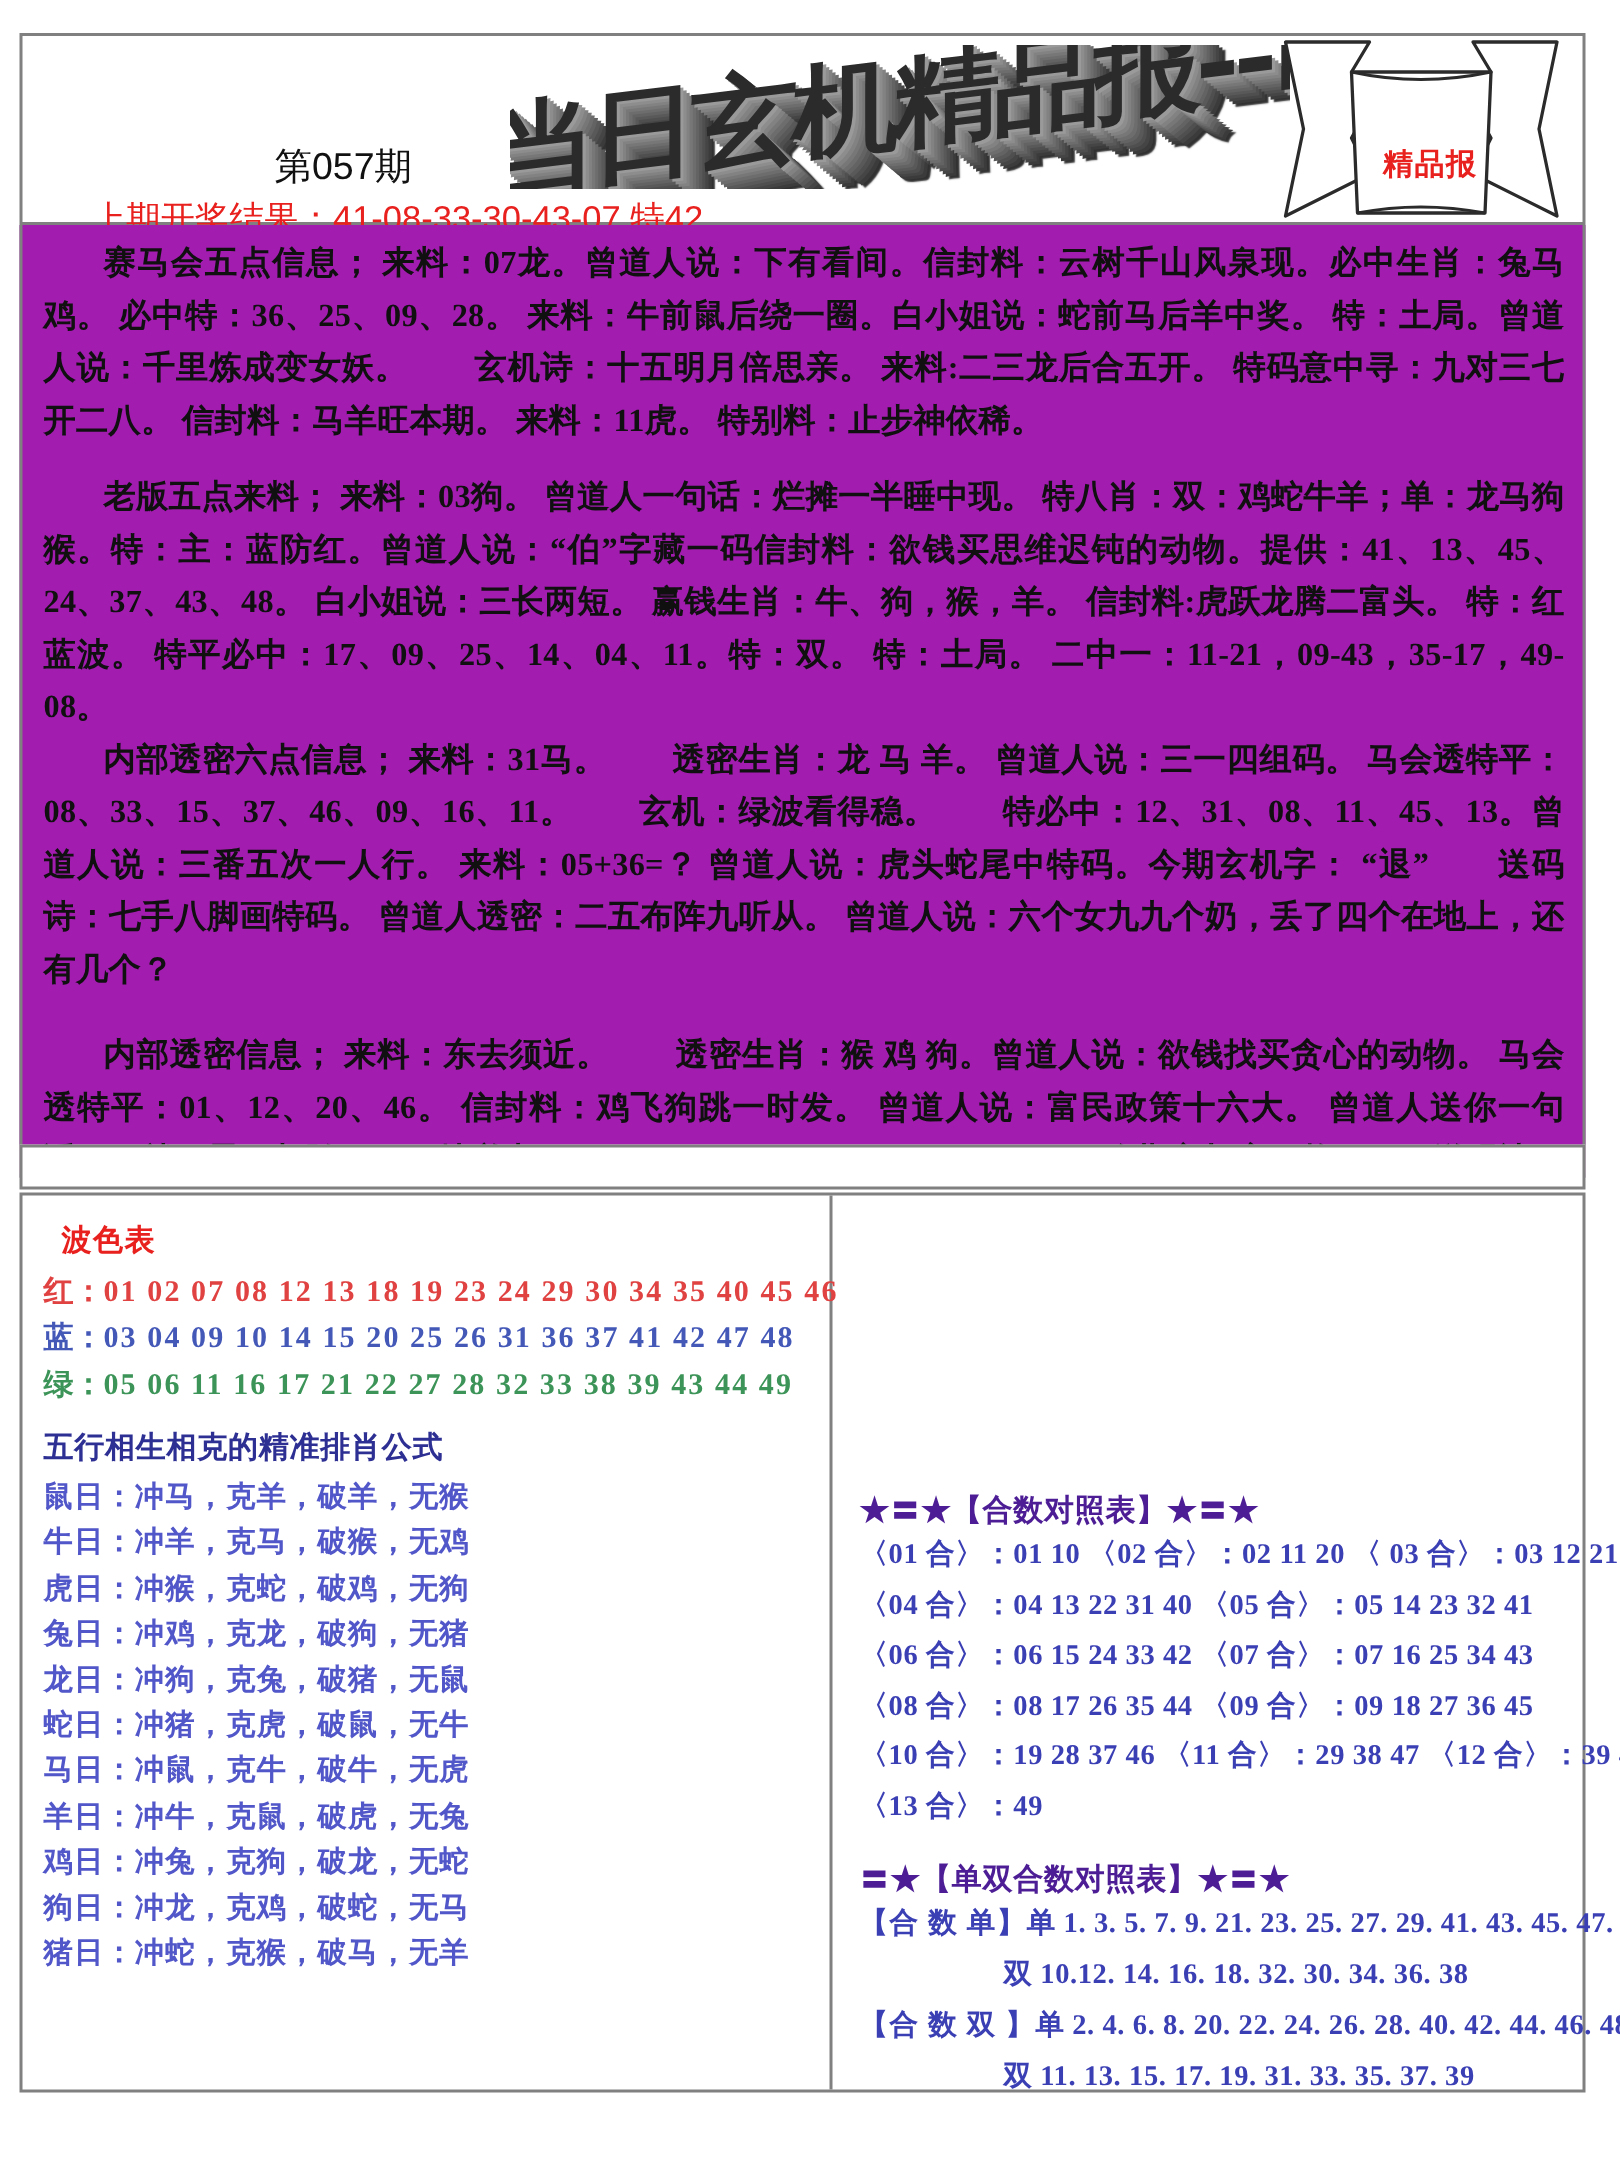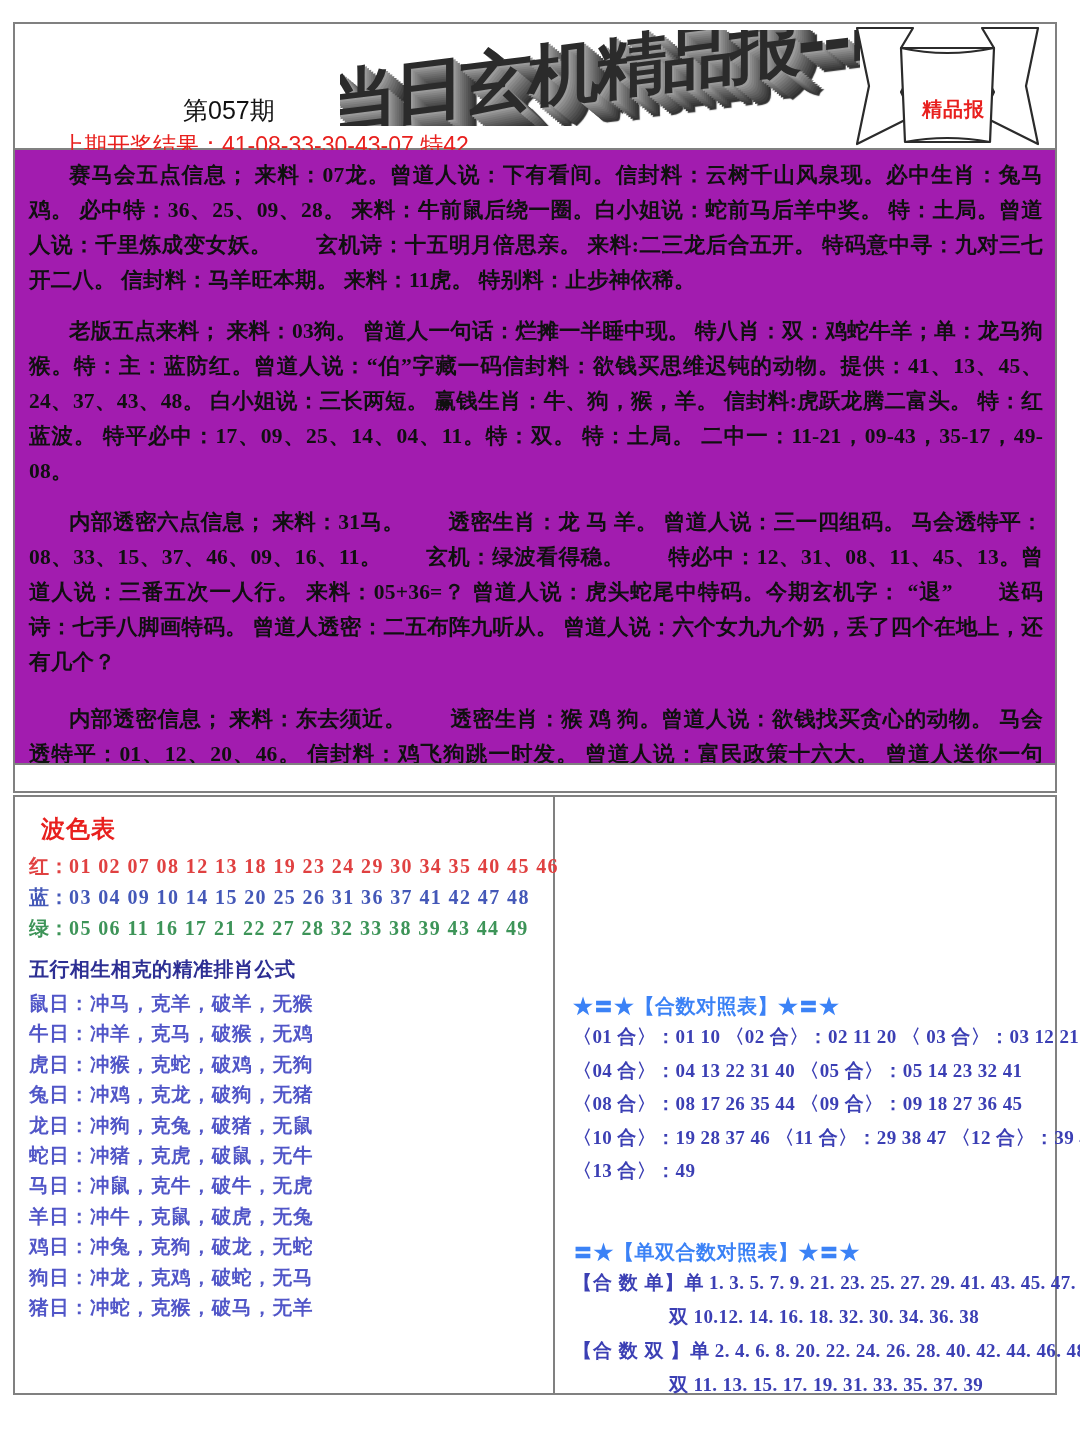--- a/index.html
+++ b/index.html
@@ -131,21 +131,21 @@
     line-height: 35px;
     color: #101010;
     font-weight: bold;
     text-align: justify;
     text-justify: inter-ideograph;
     text-indent: 40px;
     letter-spacing: 0.2px;
   }
   #para-1 { margin-top: 8px; }
   #para-2 { margin-top: 16px; }
-  #para-3 { margin-top: 16px; }
+  #para-3 { }
   #para-4 { margin-top: 22px; }
 
   
   #strip {
     position: absolute;
     left: 13px;
     top: 763px;
     width: 1044px;
     height: 30px;
     border: 2px solid #808080;
@@ -173,21 +173,21 @@
   }
   #bottom-right {
     flex: 1;
     box-sizing: border-box;
     padding: 0 0 0 18px;
     position: relative;
   }
 
   .wave-title {
     color: #e8201e;
-    font-size: 24px;
+    font-size: 20px;
     font-weight: bold;
     font-family: "Liberation Sans", sans-serif;
     margin: 2px 0 6px 12px;
     letter-spacing: 1px;
   }
   .wave-row {
     font-size: 20px;
     line-height: 31px;
     font-family: "Liberation Serif", "DejaVu Serif", serif;
     white-space: nowrap;
@@ -212,21 +212,21 @@
     color: #5156c8;
     font-size: 19.5px;
     line-height: 30.4px;
     font-family: "Liberation Serif", "DejaVu Serif", serif;
     font-weight: bold;
     white-space: nowrap;
     letter-spacing: 0.8px;
   }
 
   .cmb-title {
-    color: #3b82f6;
+    color: #4c1d95;
     font-size: 20px;
     font-weight: bold;
     font-family: "Liberation Sans", sans-serif;
     letter-spacing: 0.5px;
     white-space: nowrap;
   }
   #combo-block { position: absolute; left: 18px; top: 196px; width: 480px; }
   .cmb-row {
     color: #3b3fb4;
     font-size: 19px;
@@ -311,20 +311,21 @@
     <div class="zodiac-row">狗日：冲龙，克鸡，破蛇，无马</div>
     <div class="zodiac-row">猪日：冲蛇，克猴，破马，无羊</div>
   </div>
 
   <div id="bottom-right">
 
     <div id="combo-block">
       <div class="cmb-title">★〓★【合数对照表】★〓★</div>
       <div class="cmb-row">〈01 合〉：01 10  〈02 合〉：02 11 20  〈 03 合〉：03 12 21 30</div>
       <div class="cmb-row">〈04 合〉：04 13 22 31 40  〈05 合〉：05 14 23 32 41</div>
+      <div class="cmb-row">〈06 合〉：06 15 24 33 42  〈07 合〉：07 16 25 34 43</div>
       <div class="cmb-row">〈08 合〉：08 17 26 35 44  〈09 合〉：09 18 27 36 45</div>
       <div class="cmb-row">〈10 合〉：19 28 37 46  〈11 合〉：29 38 47  〈12 合〉：39 48</div>
       <div class="cmb-row">〈13 合〉：49</div>
     </div>
 
     <div id="parity-block">
       <div class="cmb-title">〓★【单双合数对照表】★〓★</div>
 
       <div class="par-row">
         <span class="par-tag">【合 数 单】</span><span>单</span>&nbsp;<span>1. 3. 5. 7. 9. 21. 23. 25. 27. 29. 41. 43. 45. 47. 49.</span>

